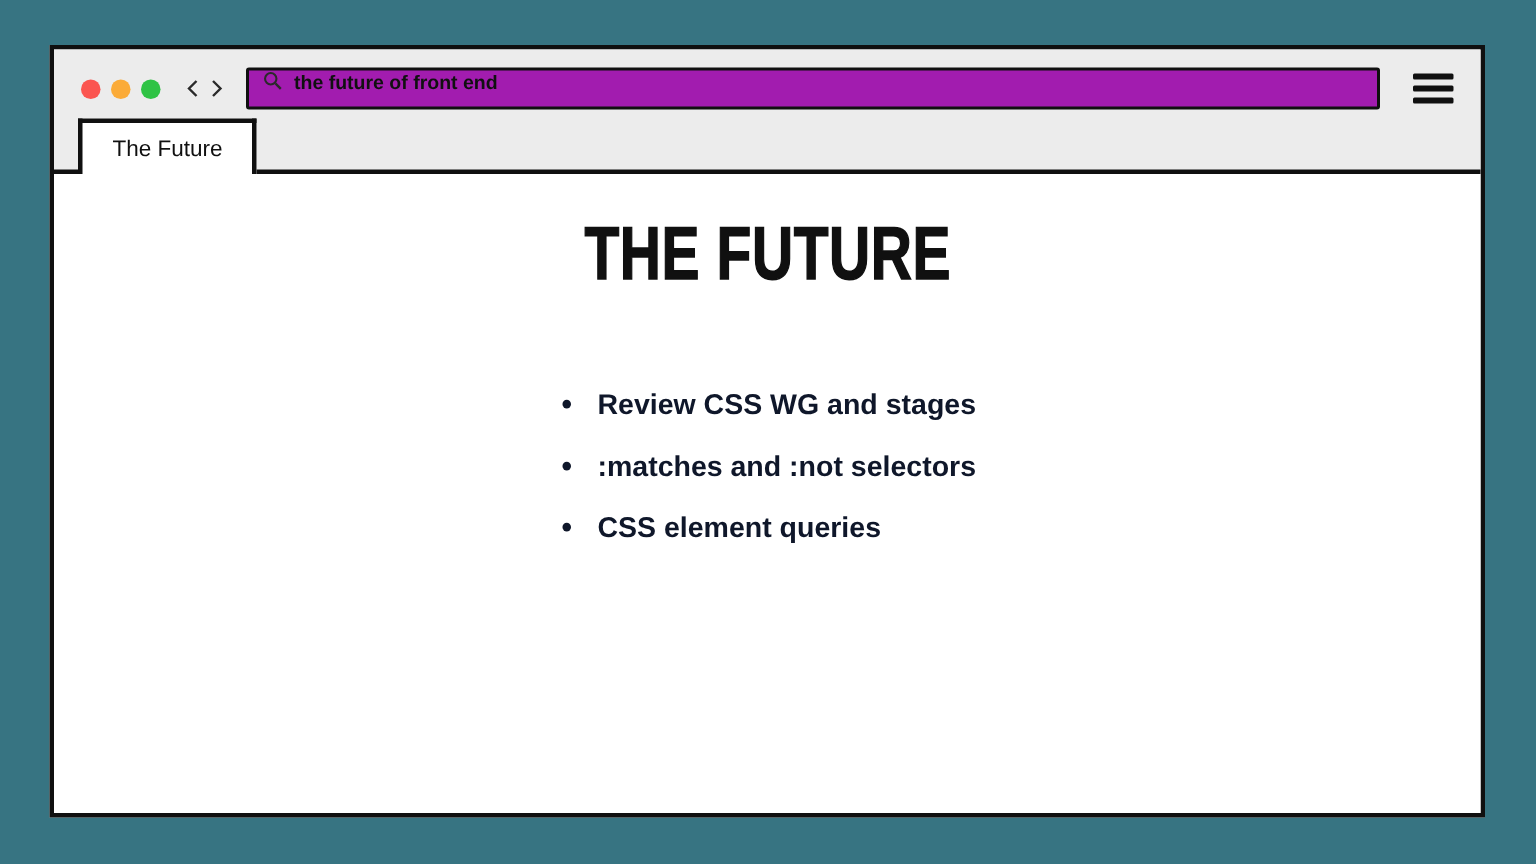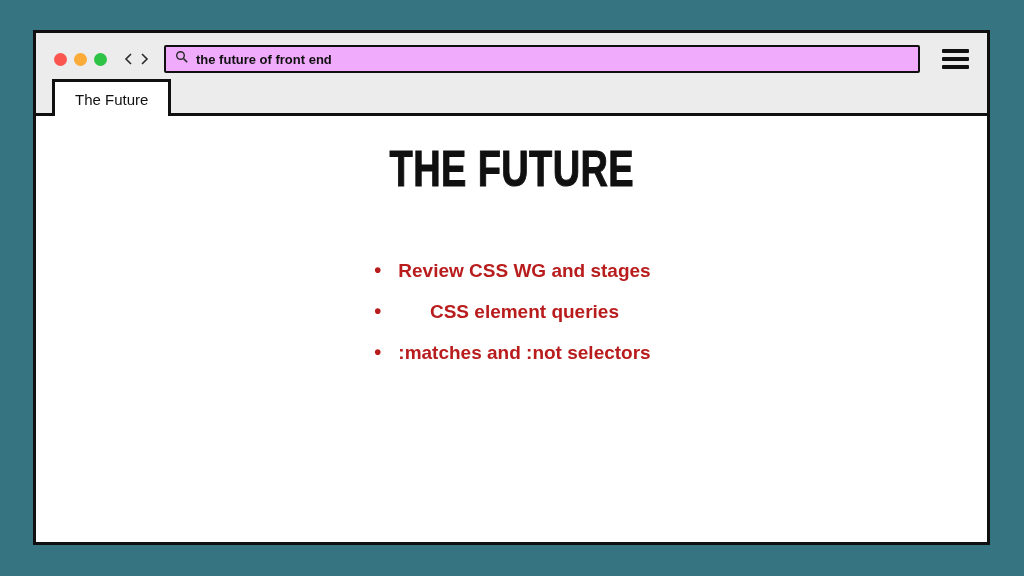--- a/index.html
+++ b/index.html
@@ -20,22 +20,22 @@
   .header{background:#ececec;border-bottom:3px solid #101010;position:relative;}
   .toolbar{display:flex;align-items:center;gap:12px;padding:12px 18px 6px 18px;}
   .traffic-lights{display:flex;align-items:center;gap:7px;margin-right:4px;}
   .dot{width:13px;height:13px;border-radius:50%;display:inline-block;}
   .dot.red{background:#fb5550;}
   .dot.yellow{background:#fbab38;}
   .dot.green{background:#2fc345;}
   .nav-arrows{display:flex;align-items:center;gap:7px;margin-right:2px;}
   .nav-arrows svg{display:block;}
   .address-bar{
-    flex:1;height:28px;background:#f0abfc;border:2px solid #101010;border-radius:2px;
-    display:flex;align-items:center;gap:7px;padding:0 9px;box-sizing:border-box;
+    flex:1;height:28px;background:#a21caf;border:2px solid #101010;border-radius:2px;
+    display:flex;align-items:flex-start;gap:7px;padding:0 9px;box-sizing:border-box;
   }
   .address-bar .query{font-size:13px;font-weight:700;color:#101010;white-space:nowrap;}
   .hamburger{display:flex;flex-direction:column;gap:4px;margin-left:10px;cursor:pointer;}
   .hamburger span{display:block;width:27px;height:4px;background:#101010;border-radius:1px;}
 
   .tab-row{height:34px;position:relative;}
   .tab{
     position:absolute;left:16px;bottom:-3px;height:37px;z-index:2;
     background:#fff;border:3px solid #101010;border-bottom:none;box-sizing:border-box;
     display:flex;align-items:center;padding:0 20px;font-size:15px;color:#101010;
@@ -43,21 +43,21 @@
 
   
   .content{flex:1;background:#fff;}
   .title{text-align:center;margin:24px 0 0 0;}
   .title .condensed{
     display:inline-block;font-size:50px;font-weight:700;color:#101010;
     transform:scaleX(0.76);transform-origin:center;letter-spacing:0.5px;
     -webkit-text-stroke:1px #101010;
   }
   .columns{display:flex;justify-content:center;gap:38px;margin-top:52px;}
-  .list{list-style:none;margin:0;padding:0;font-size:19px;font-weight:700;color:#b91c1c;text-align:center;}
+  .list{list-style:none;margin:0;padding:0;font-size:19px;font-weight:700;color:#0f172a;}
   .list li{
     position:relative;padding-left:26px;line-height:41px;white-space:pre-line;
   }
   .list li::before{
     content:"\2022";position:absolute;left:2px;top:0;font-size:20px;line-height:41px;
   }
 </style>
 </head>
 <body>
 
@@ -104,20 +104,20 @@
         </div>
       </div>
     </div>
 
     <div class="content">
       <h1 class="title"><span class="condensed">THE FUTURE</span></h1>
 
       <div class="columns">
         <ul class="list">
           <li>Review CSS WG and stages</li>
+          <li>:matches and :not selectors</li>
           <li>CSS element queries</li>
-          <li>:matches and :not selectors</li>
         </ul>
       </div>
     </div>
 
   </div>
 </div>
 
 </body></html>

